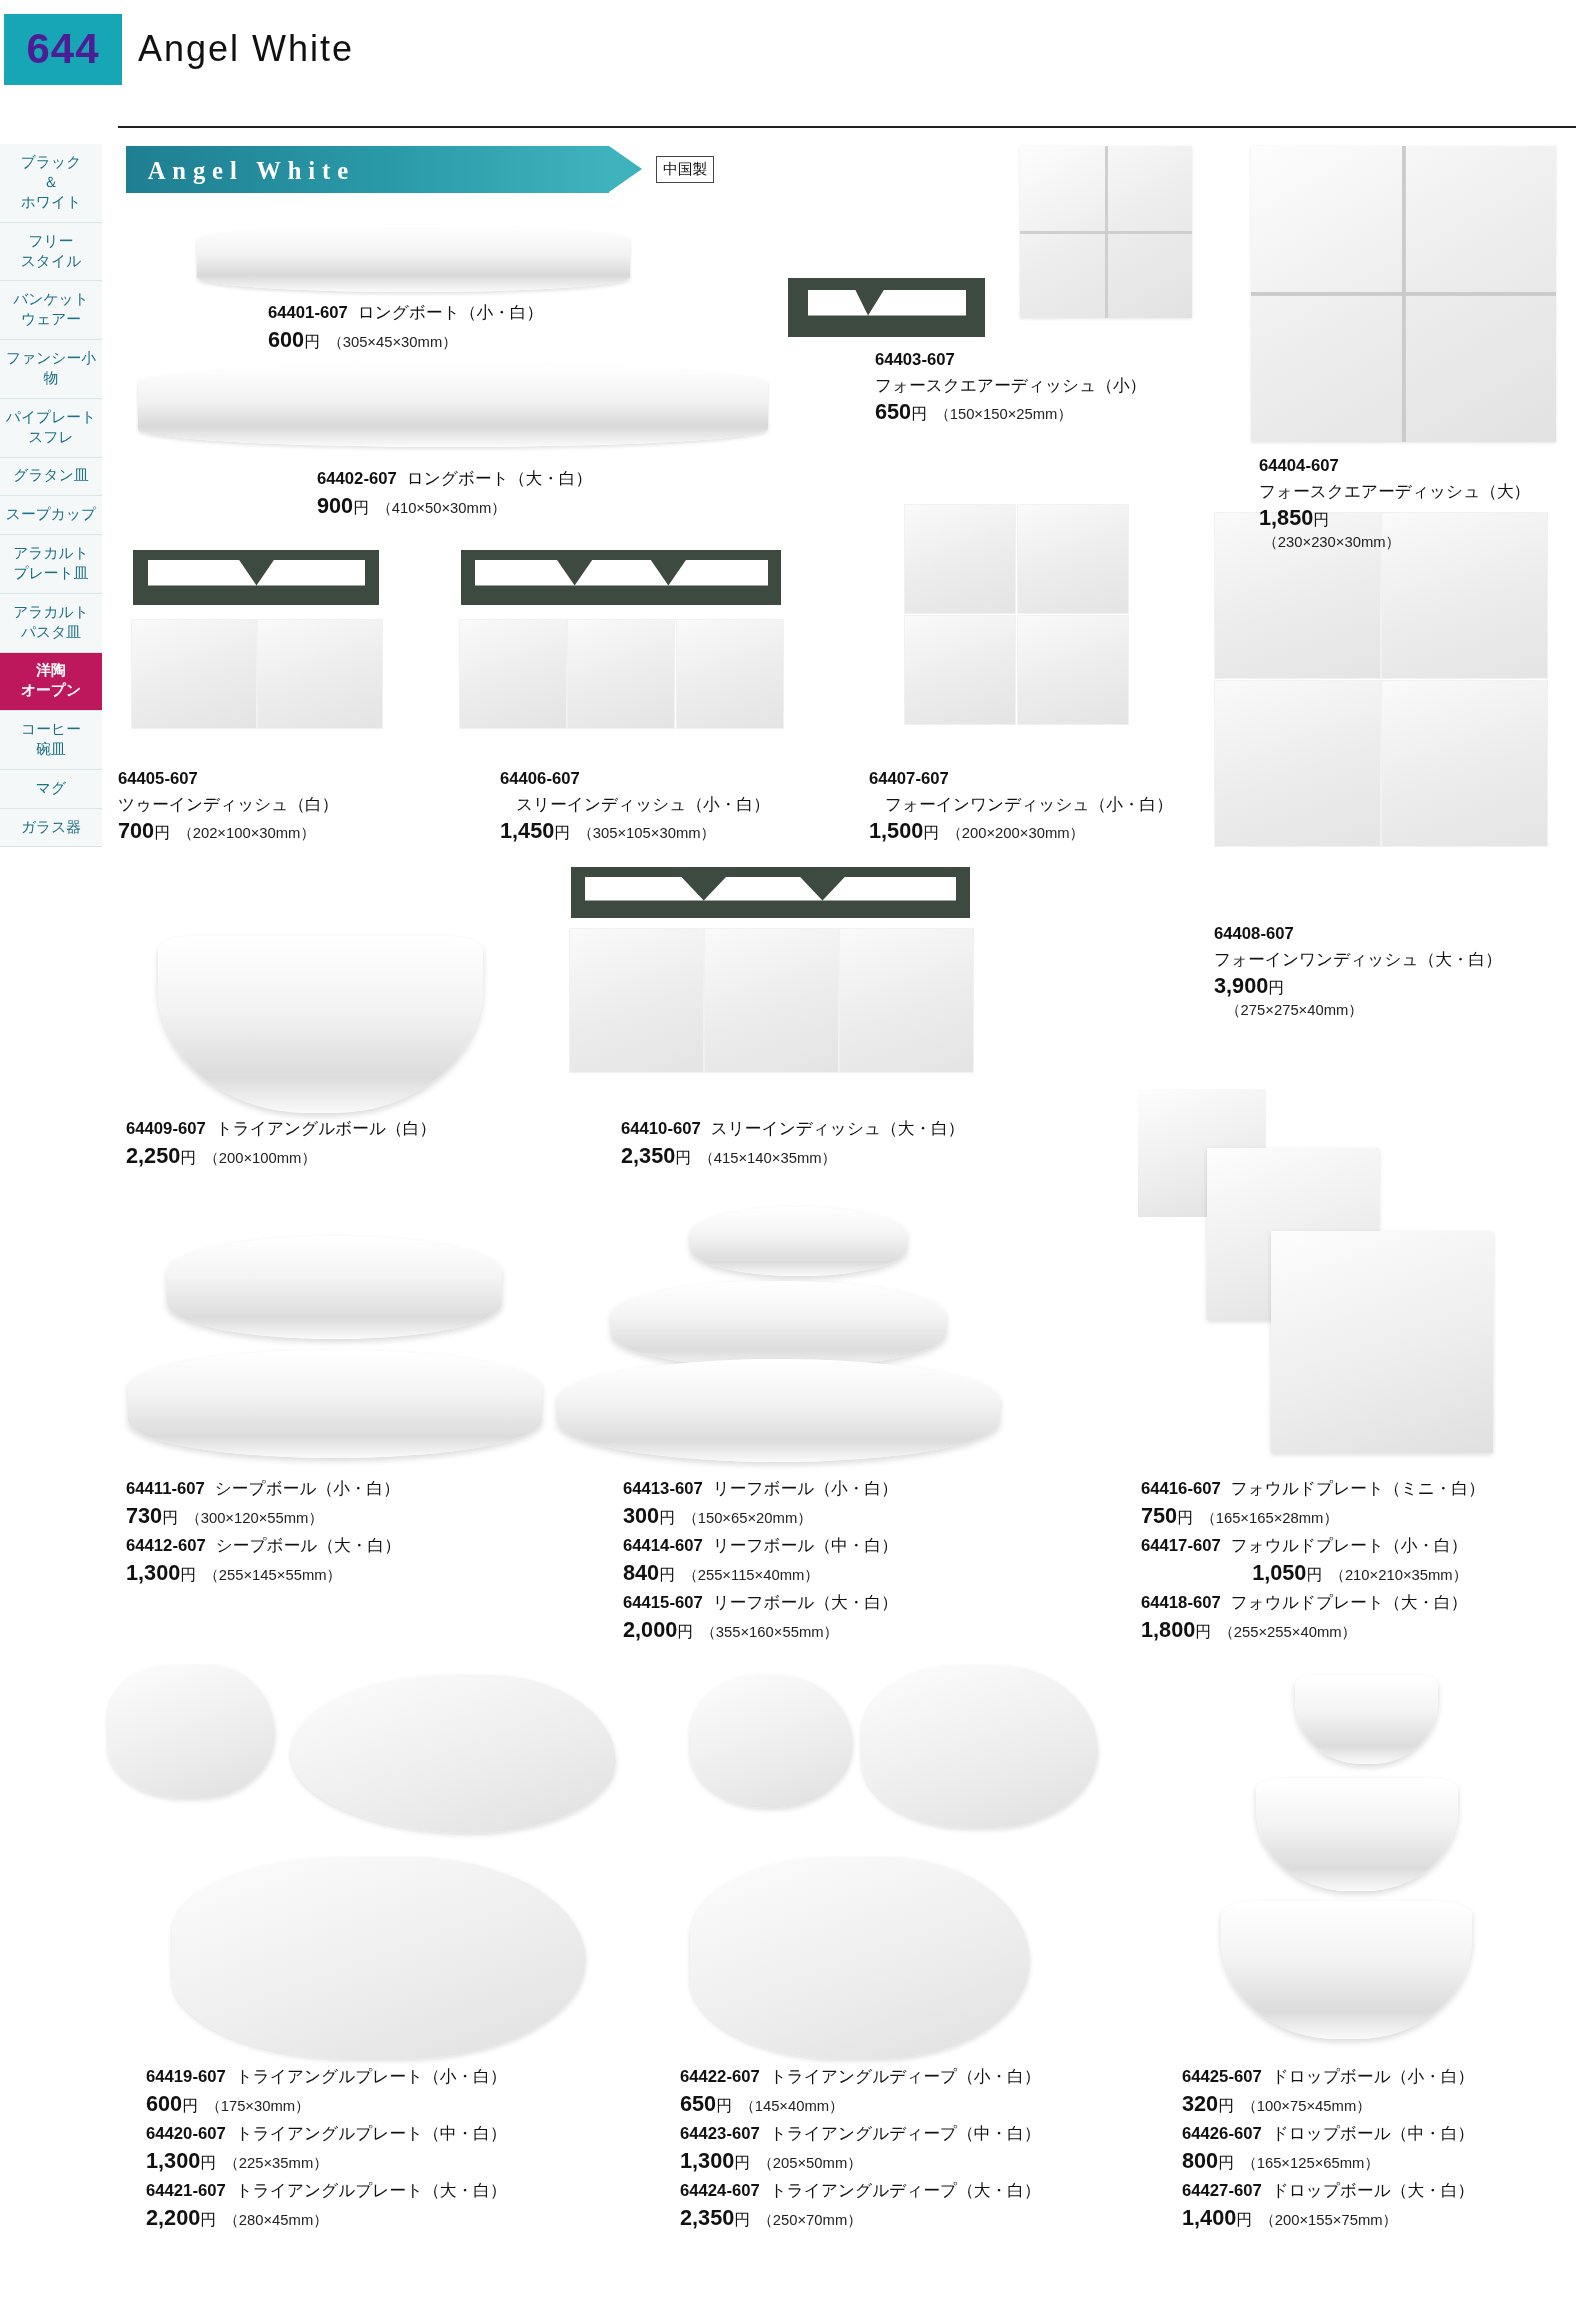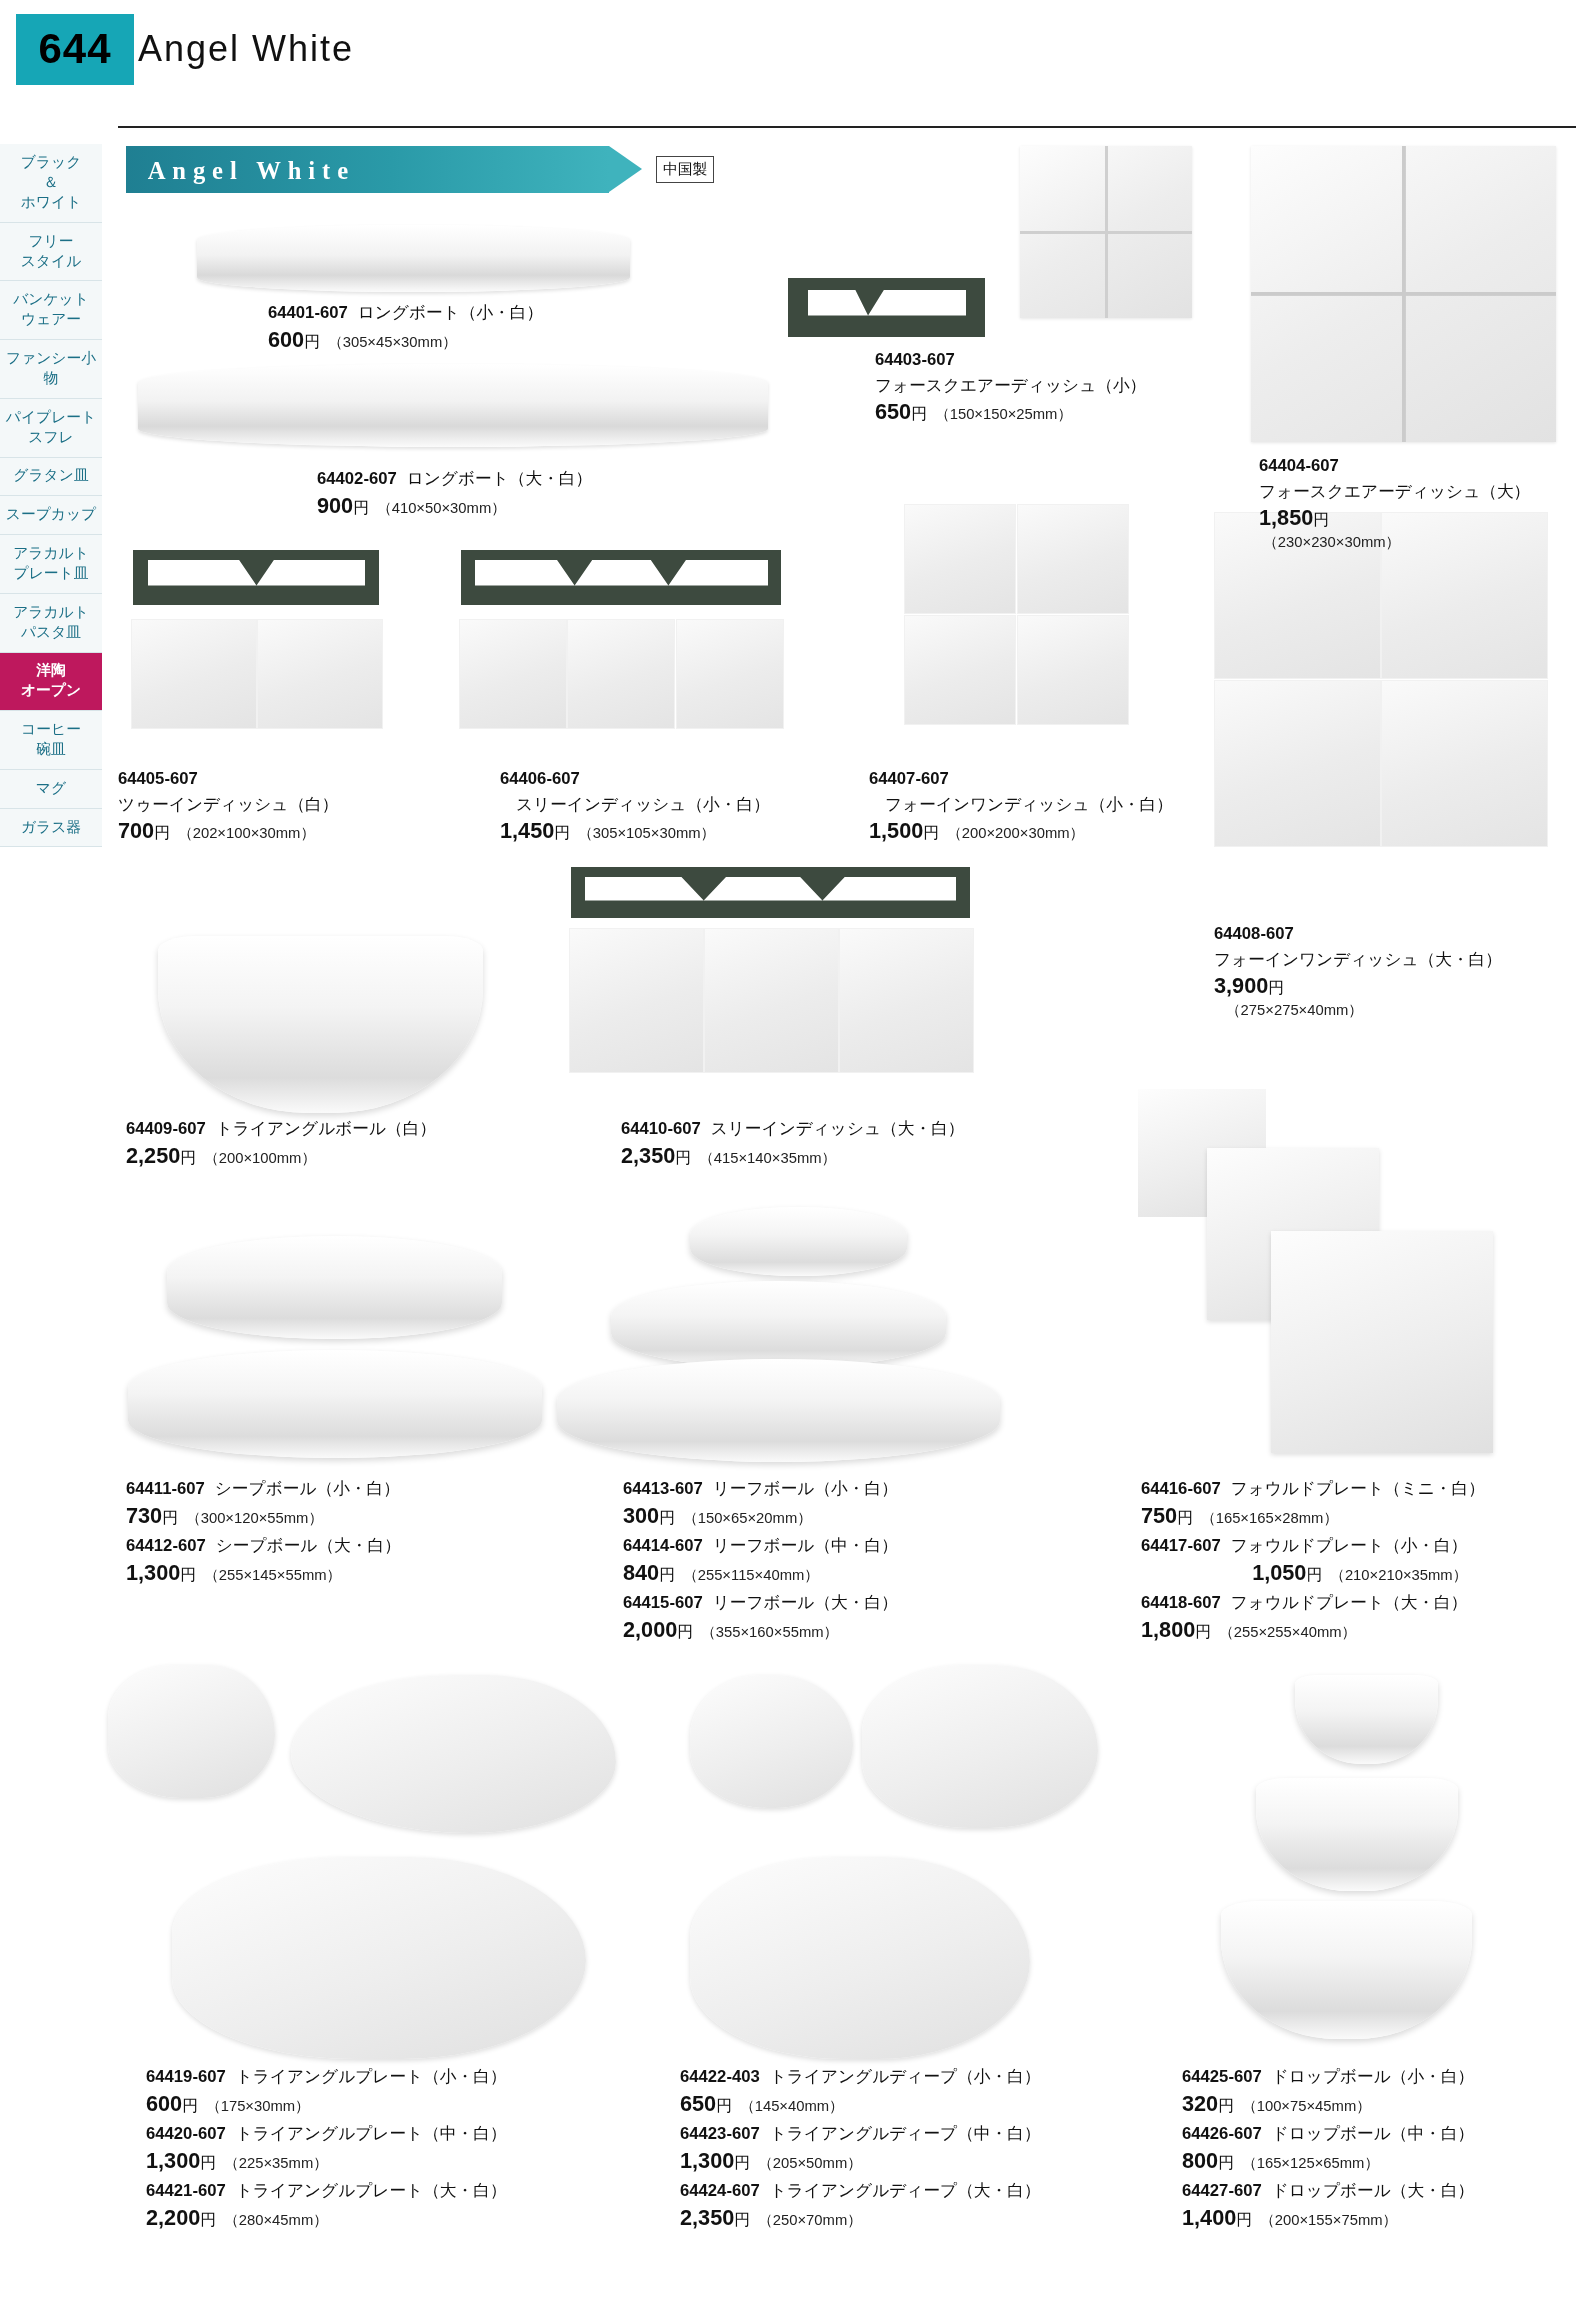--- a/index.html
+++ b/index.html
@@ -7,22 +7,22 @@
     width:1592px;height:2301px;
     background:#ffffff;
     font-family:"Liberation Sans","DejaVu Sans",sans-serif;
     position:relative;
     overflow:hidden;
     color:#000;
   }
   
   #page-header{position:absolute;left:0;top:0;width:1592px;height:108px;}
   #page-number-box{
-    position:absolute;left:16px;top:13.8px;width:118px;height:71px;
-    background:#16a6b6;color:#000000;
+    position:absolute;left:4px;top:13.8px;width:118px;height:71px;
+    background:#16a6b6;color:#4c1d95;
     font-size:42px;font-weight:bold;
     display:flex;align-items:center;justify-content:center;
     letter-spacing:1px;
   }
   #header-title{
     position:absolute;left:138px;top:27.6px;
     font-size:36px;letter-spacing:2px;color:#111;
   }
   #header-rule{
     position:absolute;left:118px;top:126px;width:1458px;height:2px;background:#222;
@@ -307,21 +307,21 @@
   <div class="l1"><span class="code">64420-607</span><span class="nm">トライアングルプレート（中・白）</span></div>
   <div class="line"><span class="price">1,300</span><span class="yen">円</span><span class="dim">（225×35mm）</span></div>
 </div>
 
 <div class="cap" style="left:146px;top:2178px;">
   <div class="l1"><span class="code">64421-607</span><span class="nm">トライアングルプレート（大・白）</span></div>
   <div class="line"><span class="price">2,200</span><span class="yen">円</span><span class="dim">（280×45mm）</span></div>
 </div>
 
 <div class="cap" style="left:680px;top:2064px;">
-  <div class="l1"><span class="code">64422-403</span><span class="nm">トライアングルディープ（小・白）</span></div>
+  <div class="l1"><span class="code">64422-607</span><span class="nm">トライアングルディープ（小・白）</span></div>
   <div class="line"><span class="price">650</span><span class="yen">円</span><span class="dim">（145×40mm）</span></div>
 </div>
 
 <div class="cap" style="left:680px;top:2121px;">
   <div class="l1"><span class="code">64423-607</span><span class="nm">トライアングルディープ（中・白）</span></div>
   <div class="line"><span class="price">1,300</span><span class="yen">円</span><span class="dim">（205×50mm）</span></div>
 </div>
 
 <div class="cap" style="left:680px;top:2178px;">
   <div class="l1"><span class="code">64424-607</span><span class="nm">トライアングルディープ（大・白）</span></div>

